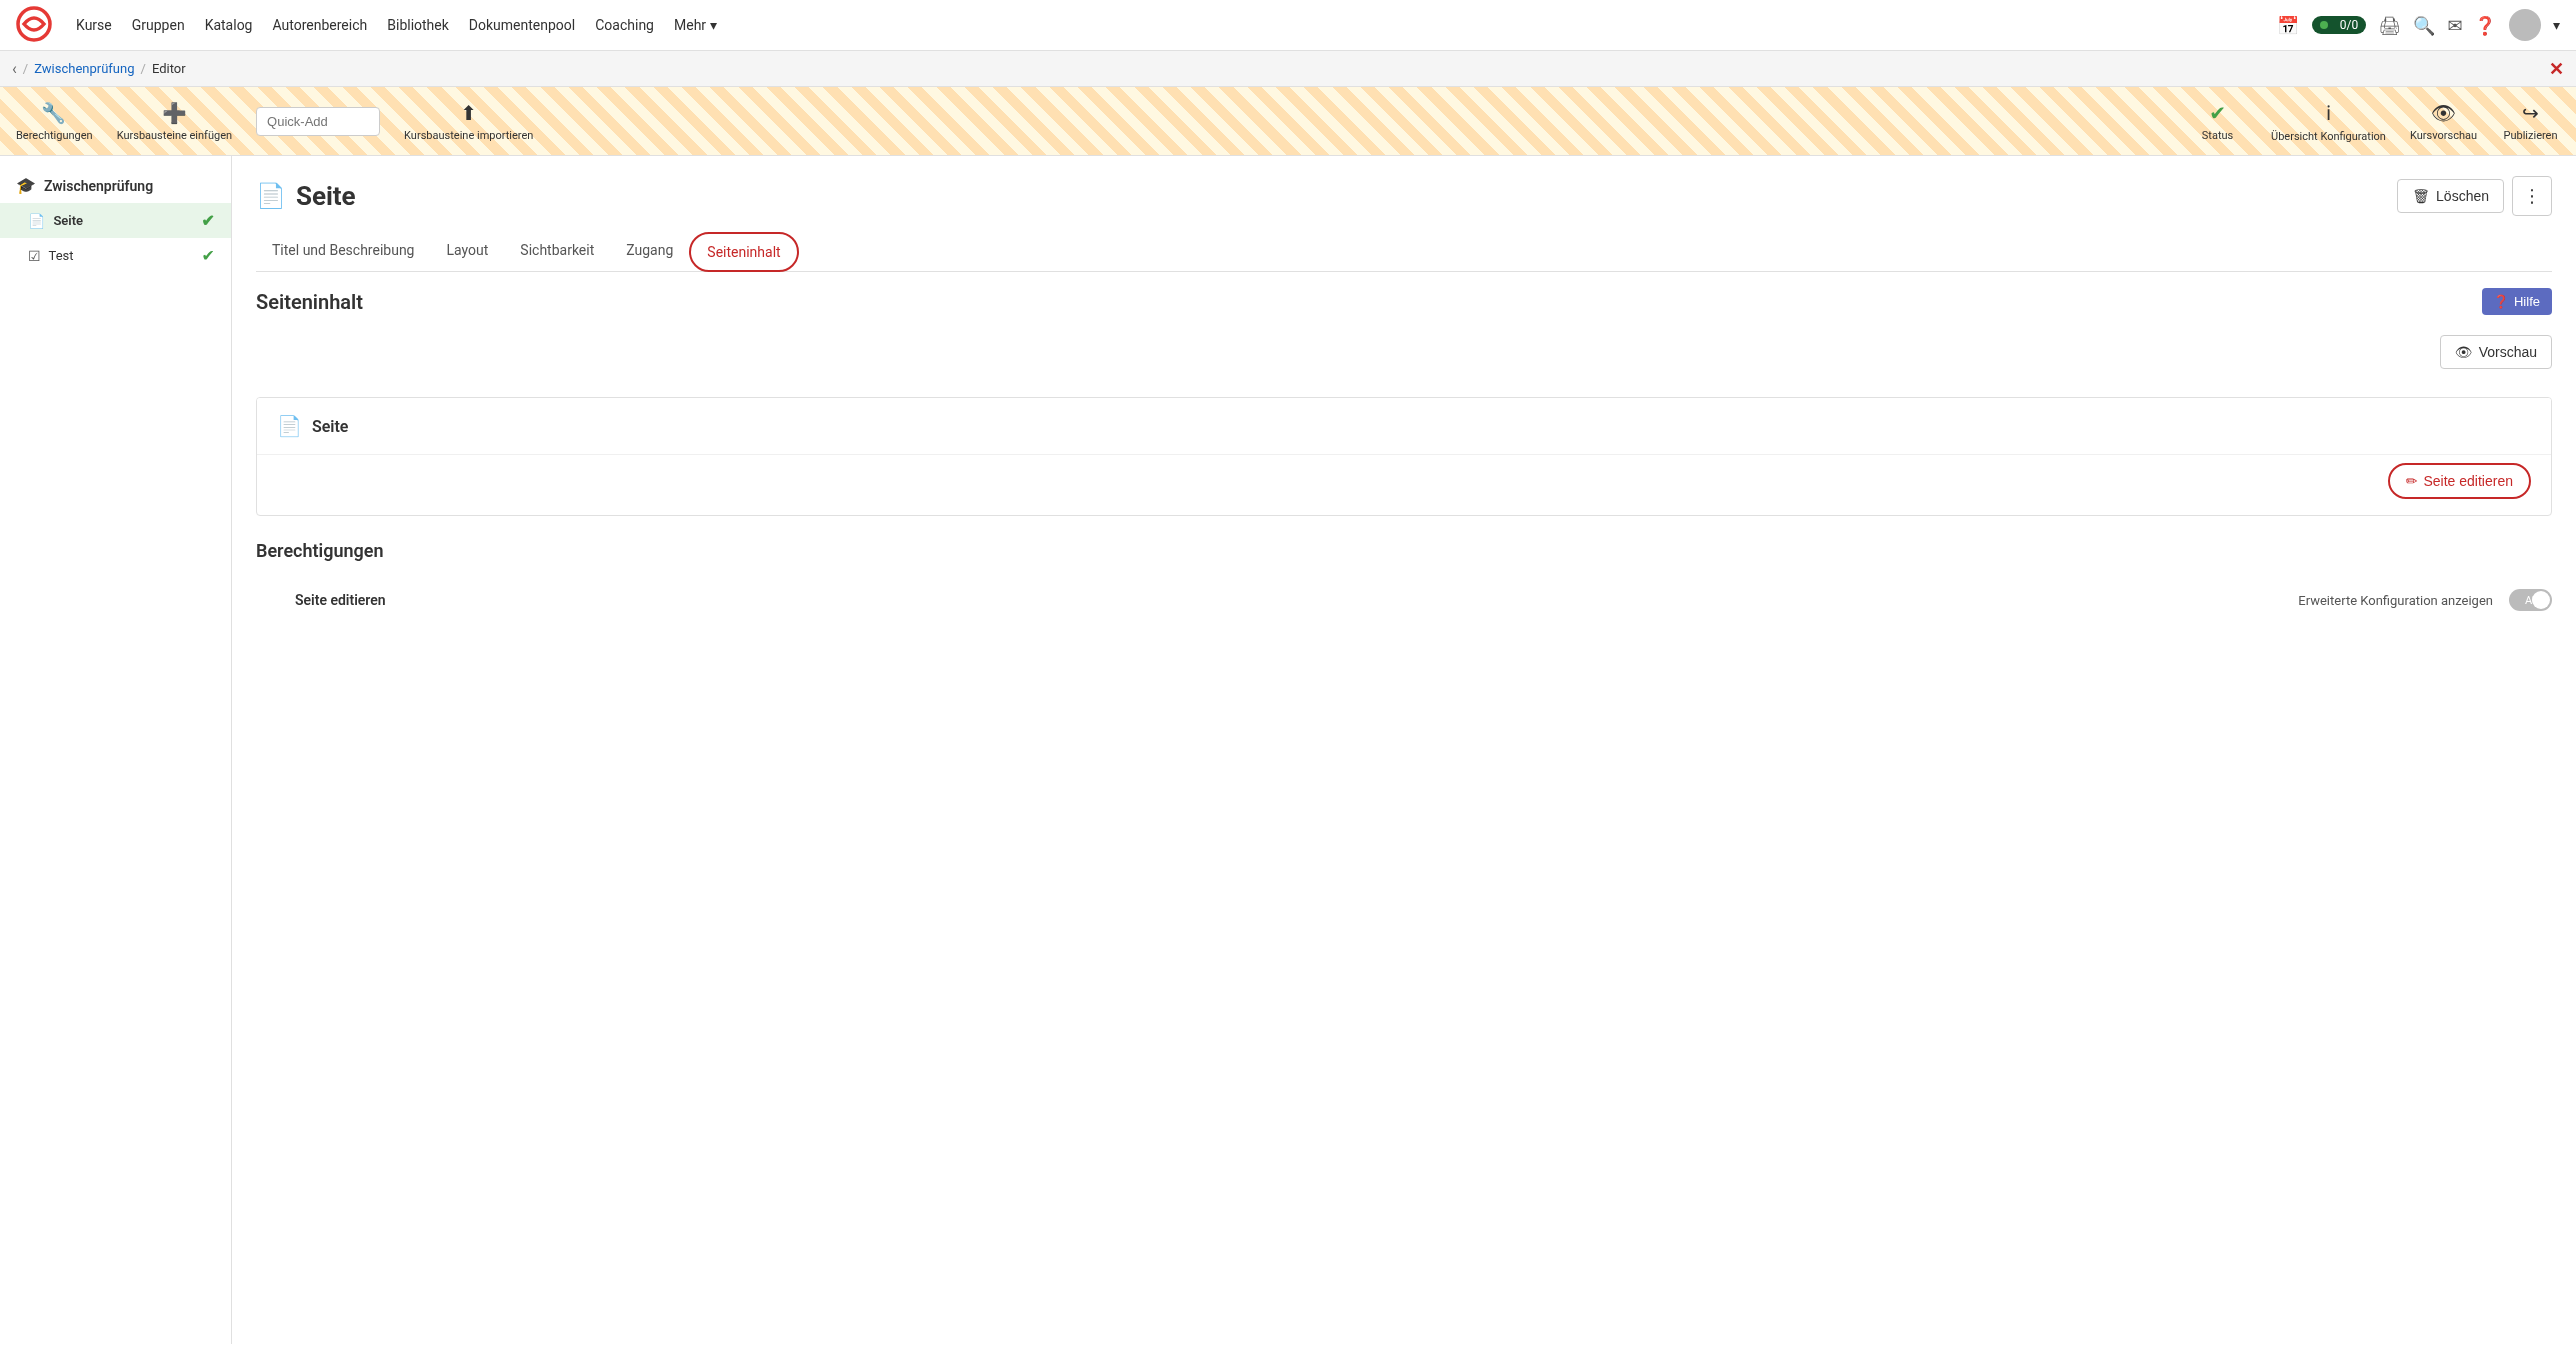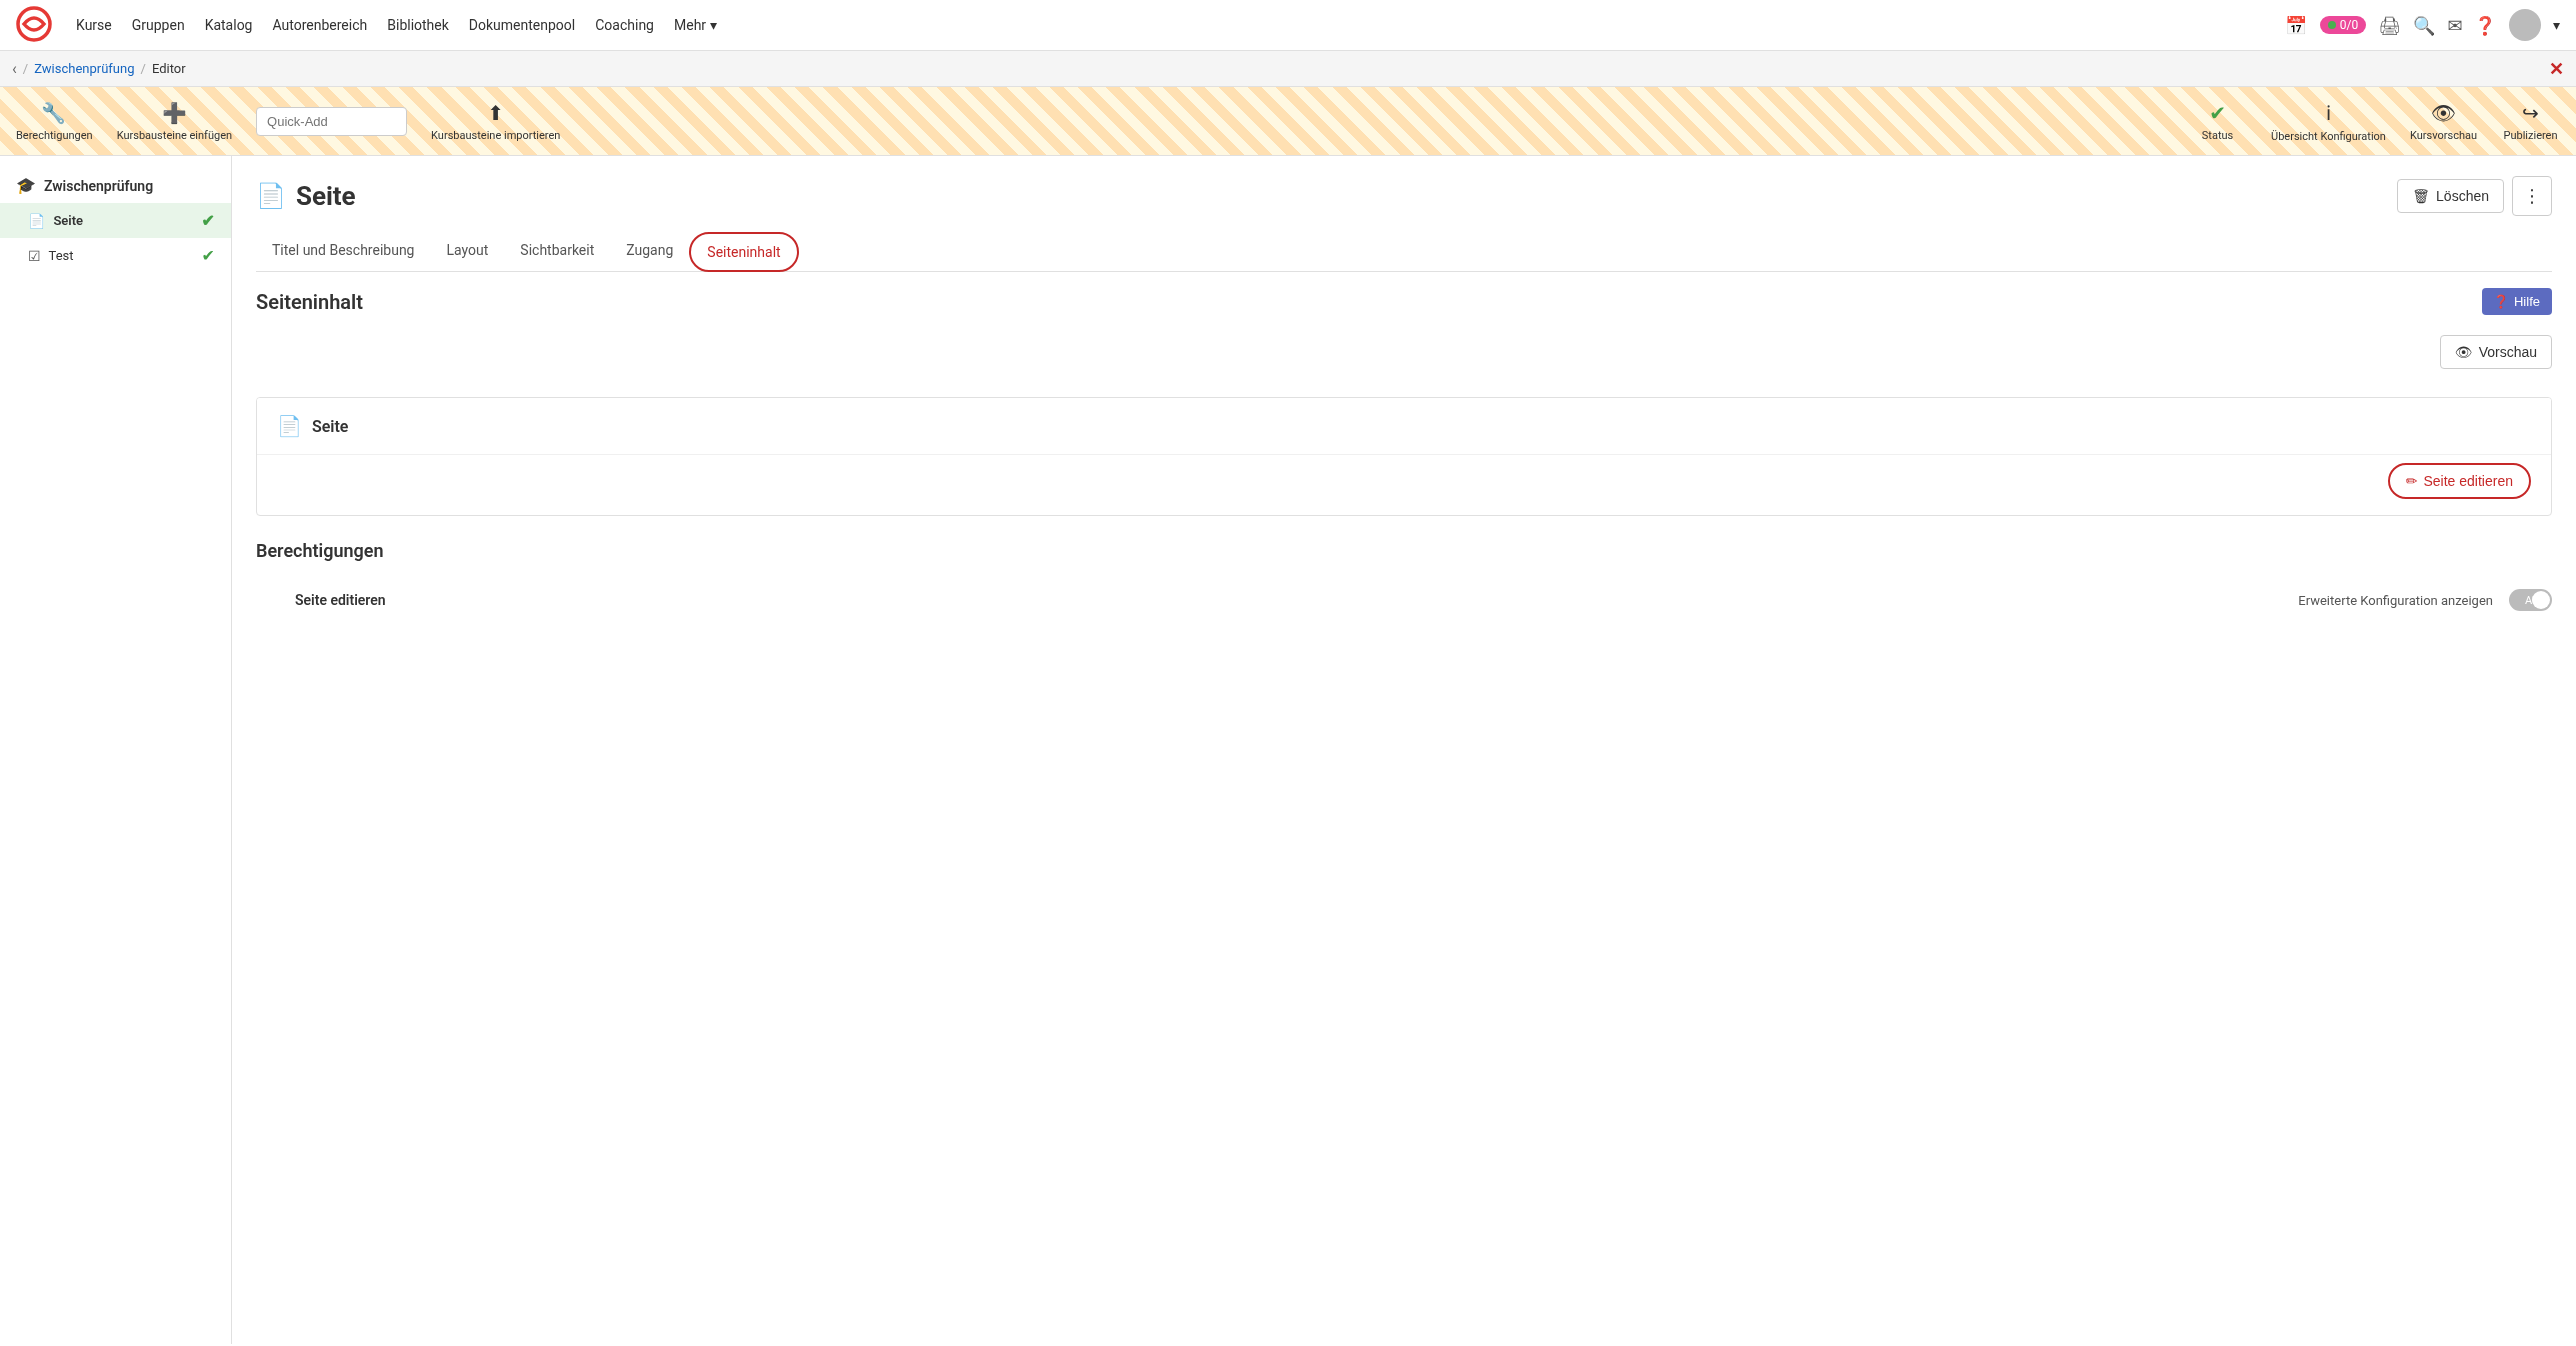--- a/index.html
+++ b/index.html
@@ -10,21 +10,21 @@
       display: flex; align-items: center; height: 51px;
       background: #fff; border-bottom: 1px solid #e0e0e0;
       padding: 0 16px; gap: 24px;
     }
     .nav-logo { width: 36px; height: 36px; }
     .nav-links { display: flex; gap: 20px; flex: 1; }
     .nav-link { font-size: 14px; color: #333; cursor: pointer; text-decoration: none; white-space: nowrap; text-align: center; }
     .nav-more { display: flex; align-items: center; gap: 4px; }
     .nav-right { display: flex; align-items: center; gap: 12px; margin-left: auto; }
     .nav-icon-btn { cursor: pointer; color: #555; font-size: 18px; }
-    .status-badge { display: flex; align-items: center; gap: 4px; background: #ec4899; color: #fff; border-radius: 12px; padding: 2px 8px; font-size: 12px; }
+    .status-badge { display: flex; align-items: center; gap: 12px; background: #14532d; color: #fff; border-radius: 12px; padding: 2px 8px; font-size: 12px; }
     .status-dot { width: 8px; height: 8px; border-radius: 50%; background: #4caf50; }
     .avatar { width: 32px; height: 32px; border-radius: 50%; background: #bbb; cursor: pointer; }
 
     
     .breadcrumb-bar {
       display: flex; align-items: center; height: 36px;
       background: #f5f5f5; border-bottom: 1px solid #e0e0e0;
       padding: 0 12px; gap: 6px; font-size: 13px;
     }
     .breadcrumb-back { cursor: pointer; color: #666; font-size: 16px; }
@@ -44,21 +44,21 @@
         #ffe0b2 20px
       );
       border-bottom: 1px solid #e0e0e0;
       padding: 8px 16px; gap: 24px; height: 69px;
     }
     .toolbar-item { display: flex; flex-direction: column; align-items: center; gap: 4px; cursor: pointer; min-width: 59px; }
     .toolbar-item-label { font-size: 11px; color: #333; text-align: center; white-space: nowrap; }
     .toolbar-icon { font-size: 20px; color: #333; }
     .quick-add-input {
       border: 1px solid #ccc; border-radius: 4px; padding: 6px 10px;
-      font-size: 13px; width: 151px; background: #fff;
+      font-size: 13px; width: 124px; background: #fff;
     }
     .toolbar-spacer { flex: 1; }
 
     
     .main-layout { display: flex; height: calc(100vh - 158px); }
 
     
     .sidebar { width: 232px; border-right: 1px solid #e0e0e0; background: #fff; padding: 12px 0; flex-shrink: 0; }
     .sidebar-course-title {
       display: flex; align-items: center; gap: 8px;

